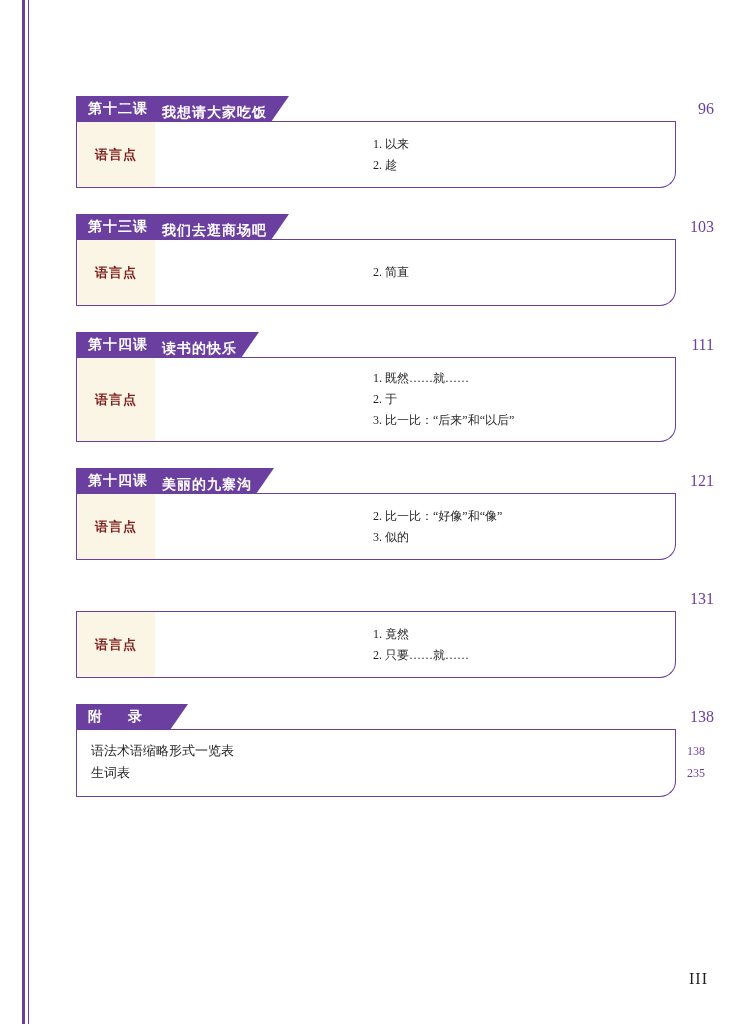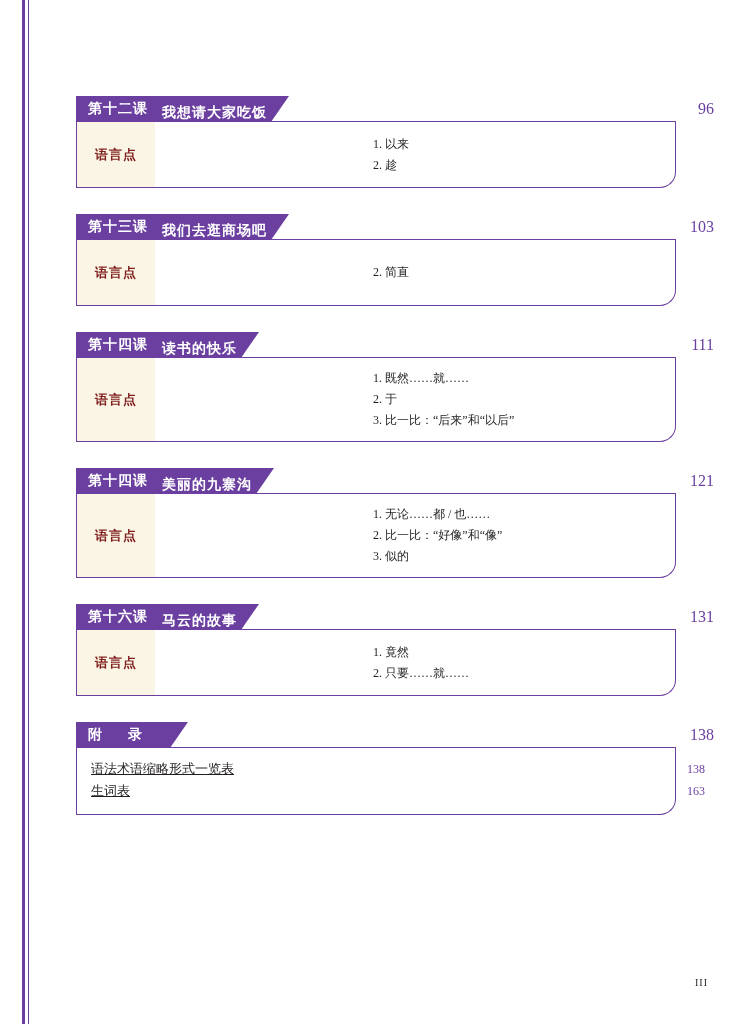--- a/index.html
+++ b/index.html
@@ -135,21 +135,20 @@
     font-size: 12px;
     line-height: 21px;
     padding-left: 218px;
     color: #231f20;
     white-space: nowrap;
   }
 
   
   .appendix {
     position: relative;
-    text-decoration: underline;
   }
   .appendix .banner {
     letter-spacing: 6px;
     padding-right: 26px;
   }
   .appendix-body {
     position: relative;
     border: 1px solid #6b3fa0;
     border-top: none;
     border-bottom-right-radius: 16px;
@@ -171,21 +170,21 @@
     width: 34px;
     text-align: right;
     font-size: 12px;
     color: #6b3fa0;
   }
 
   .folio {
     position: absolute;
     right: 44px;
     bottom: 36px;
-    font-size: 10px;
+    font-size: 16px;
     color: #231f20;
     letter-spacing: 1px;
     text-align: right;
   }
 </style>
 </head>
 <body>
 
 <div class="left-rule"></div>
 <div class="left-rule-inner"></div>
@@ -259,34 +258,29 @@
         <span class="num">第十四课</span>
         <span class="title">美丽的九寨沟</span>
       </div>
       <div class="page-num">121</div>
     </div>
     <div class="lesson-body">
       <div class="tag-col">
         <span class="tag-text">语言点</span>
       </div>
       <div class="points">
-        <div class="point">1. 无论……都 / 也……</div>
         <div class="point">2. 比一比：“好像”和“像”</div>
         <div class="point">3. 似的</div>
       </div>
     </div>
   </div>
 
   <div class="lesson">
     <div class="lesson-head">
       <div class="head-line"></div>
-      <div class="banner">
-        <span class="num">第十六课</span>
-        <span class="title">马云的故事</span>
-      </div>
       <div class="page-num">131</div>
     </div>
     <div class="lesson-body">
       <div class="tag-col">
         <span class="tag-text">语言点</span>
       </div>
       <div class="points">
         <div class="point">1. 竟然</div>
         <div class="point">2. 只要……就……</div>
       </div>
@@ -301,20 +295,20 @@
       </div>
       <div class="page-num">138</div>
     </div>
     <div class="appendix-body">
       <div class="appendix-row">
         <span>语法术语缩略形式一览表</span>
         <span class="rownum">138</span>
       </div>
       <div class="appendix-row">
         <span>生词表</span>
-        <span class="rownum">163</span>
+        <span class="rownum">235</span>
       </div>
     </div>
   </div>
 
 </div>
 
 <div class="folio">III</div>
 
 </body></html>

